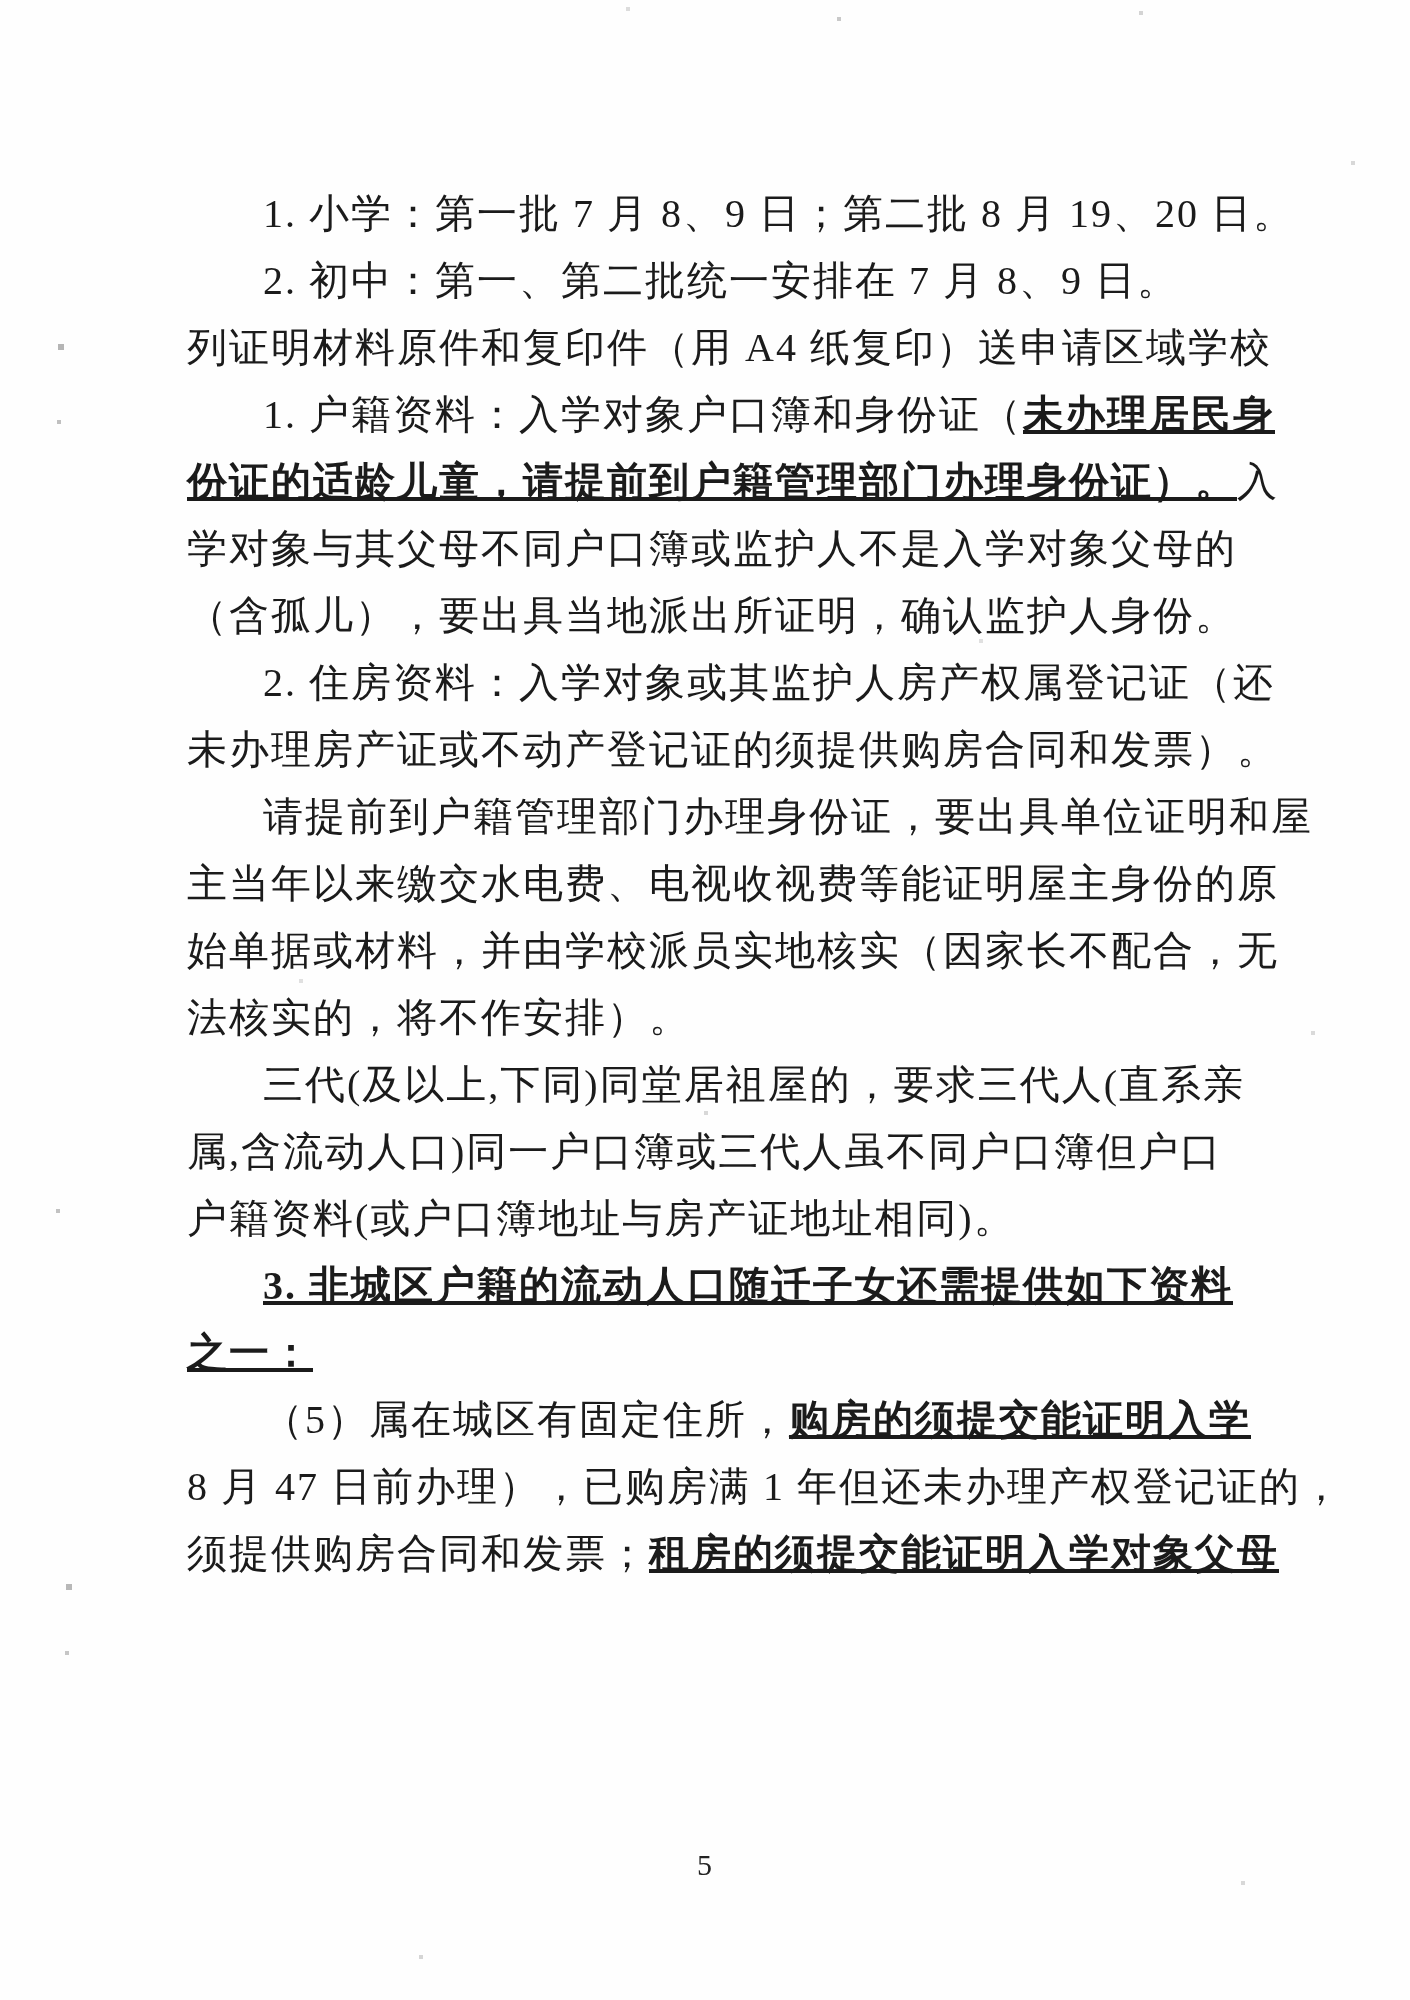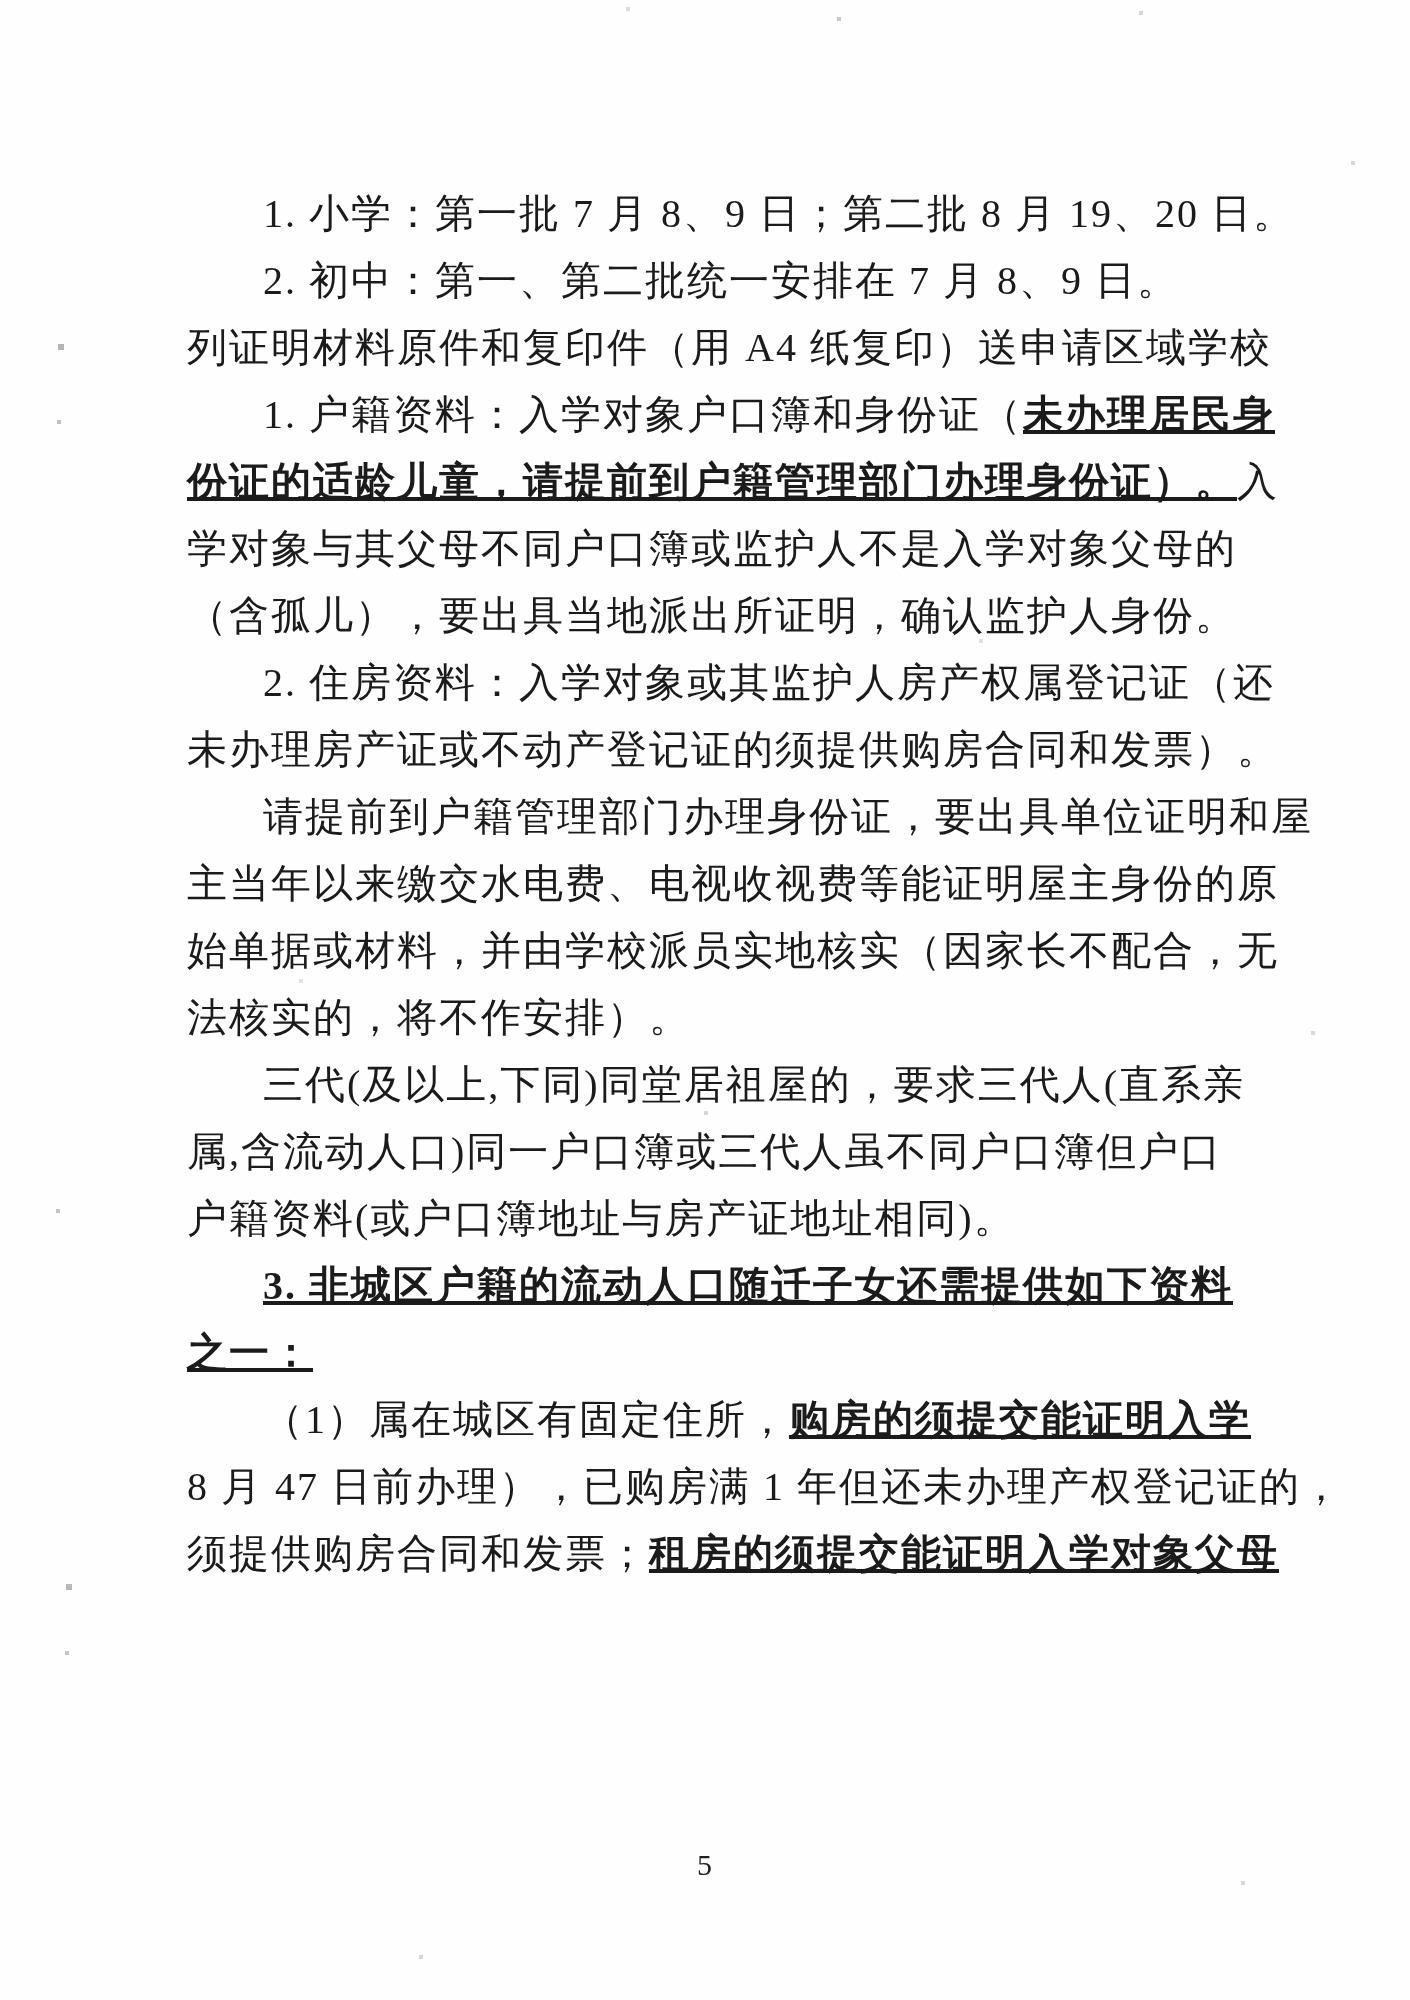--- a/index.html
+++ b/index.html
@@ -76,18 +76,18 @@
       <div class="line"><span class="seg">未办理房产证或不动产登记证的须提供购房合同和发票）。</span></div>
       <div class="line indent"><span class="seg">请提前到户籍管理部门办理身份证，要出具单位证明和屋</span></div>
       <div class="line"><span class="seg">主当年以来缴交水电费、电视收视费等能证明屋主身份的原</span></div>
       <div class="line"><span class="seg">始单据或材料，并由学校派员实地核实（因家长不配合，无</span></div>
       <div class="line"><span class="seg">法核实的，将不作安排）。</span></div>
       <div class="line indent"><span class="seg">三代(及以上,下同)同堂居祖屋的，要求三代人(直系亲</span></div>
       <div class="line"><span class="seg">属,含流动人口)同一户口簿或三代人虽不同户口簿但户口</span></div>
       <div class="line"><span class="seg">户籍资料(或户口簿地址与房产证地址相同)。</span></div>
       <div class="line indent"><span class="seg b">3. 非城区户籍的流动人口随迁子女还需提供如下资料</span></div>
       <div class="line"><span class="seg b">之一：</span></div>
-      <div class="line indent"><span class="seg">（1）属在城区有固定住所，</span><span class="seg b">购房的须提交能证明入学</span></div>
+      <div class="line indent"><span class="seg">（5）属在城区有固定住所，</span><span class="seg b">购房的须提交能证明入学</span></div>
       <div class="line"><span class="seg">8 月 47 日前办理），已购房满 1 年但还未办理产权登记证的，</span></div>
       <div class="line"><span class="seg">须提供购房合同和发票；</span><span class="seg b">租房的须提交能证明入学对象父母</span></div>
     </div>
   <div class="page-number">5</div>
 </div>
 
 </body></html>

